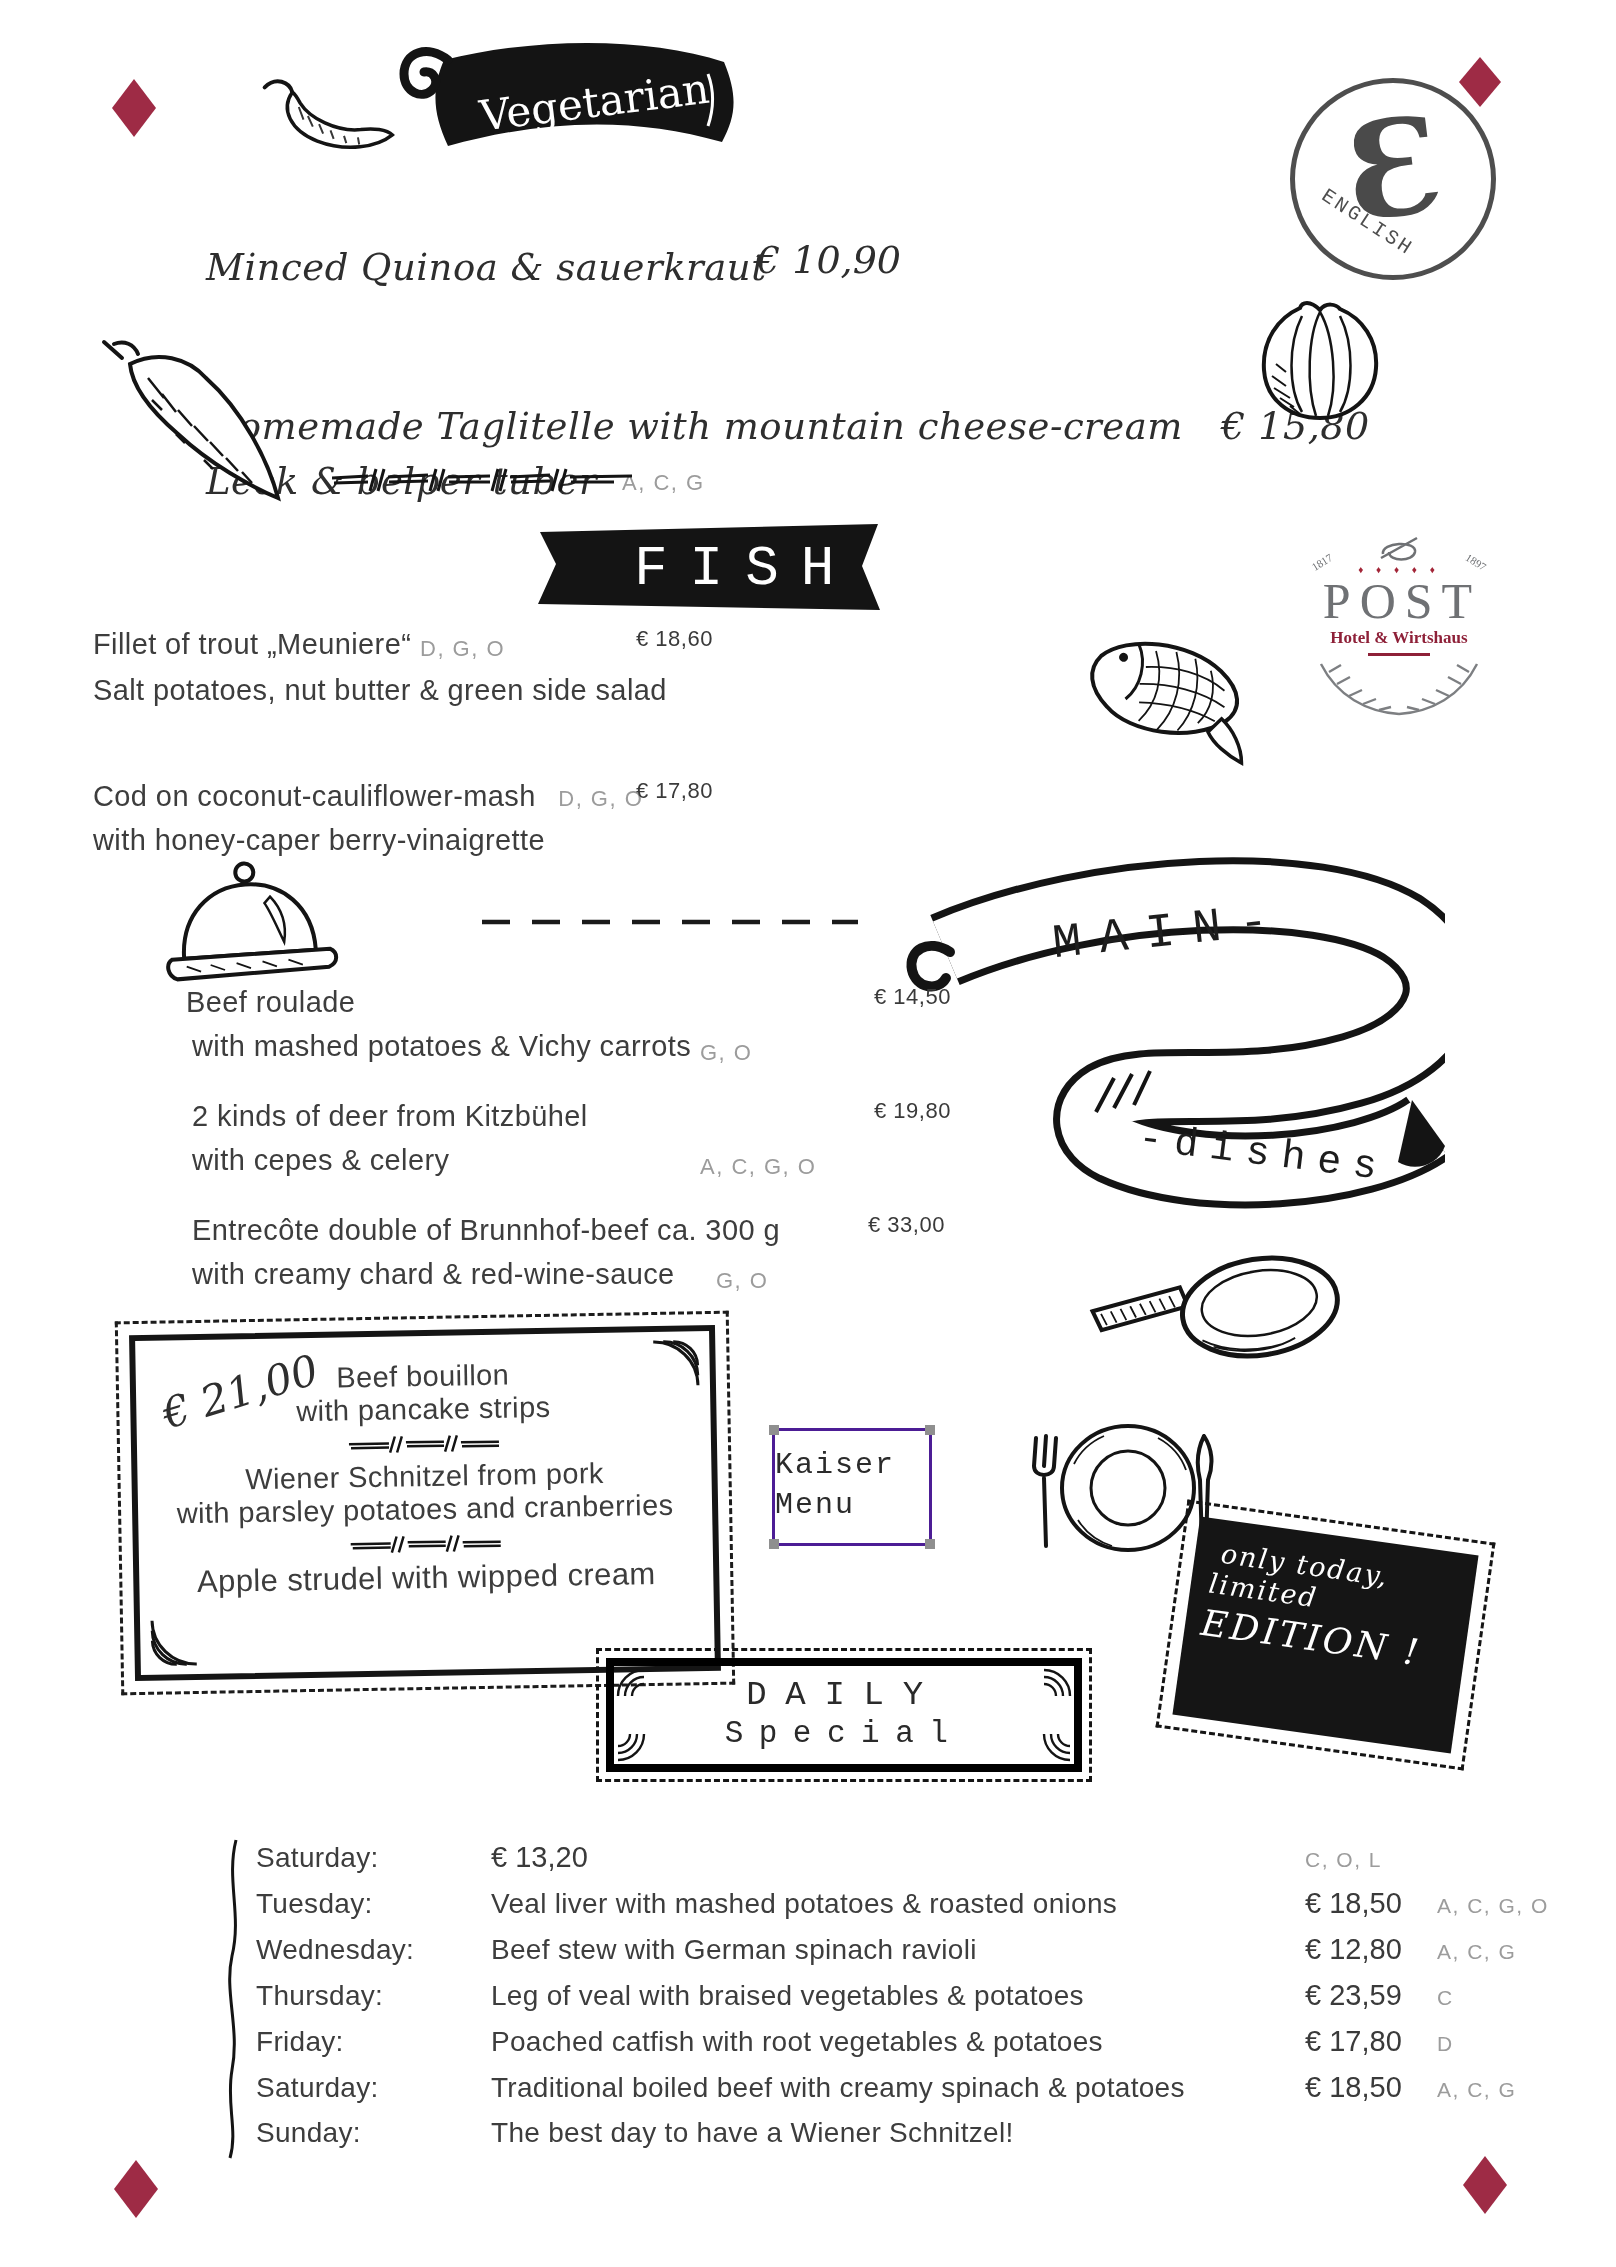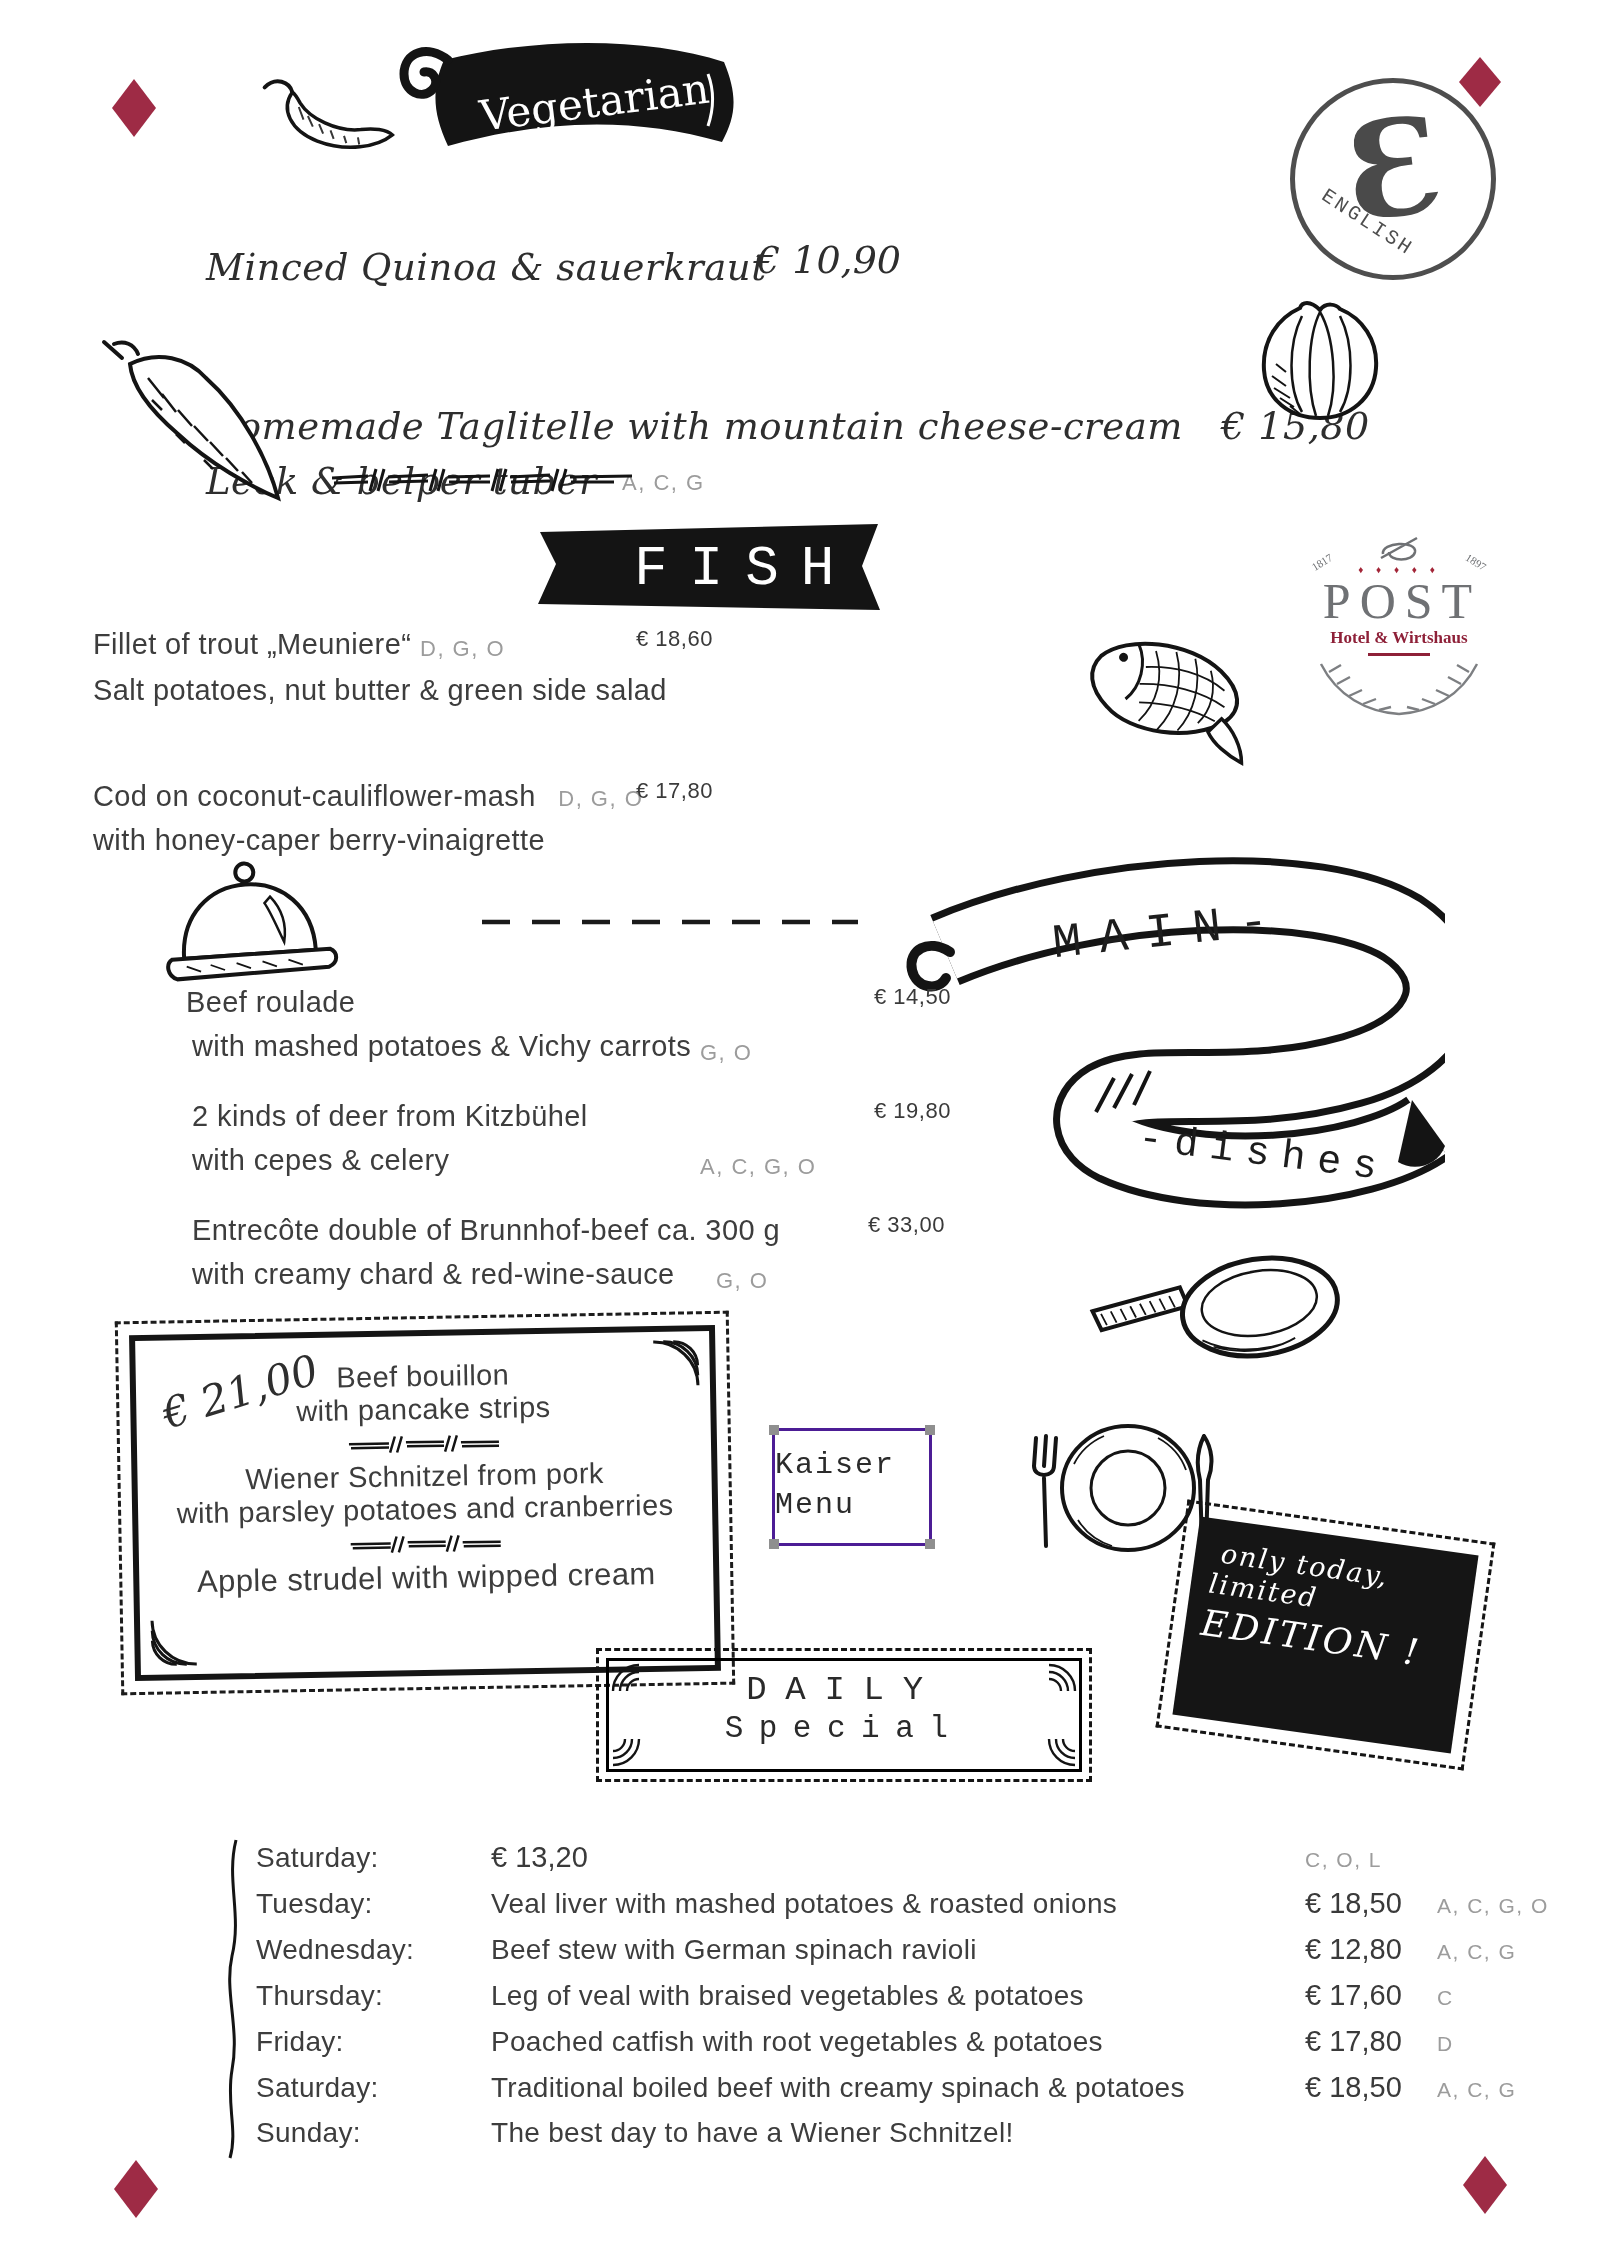--- a/index.html
+++ b/index.html
@@ -45,21 +45,21 @@
   
   .tag-outer{left:1170px;top:1520px;width:305px;height:224px;transform:rotate(8deg);
              border:3px dashed #151515;}
   .tag-inner{position:absolute;inset:12px;background:#151515;color:#ffffff;
              font-family:"DejaVu Serif",serif;font-style:italic;padding:18px 0 0 26px;box-sizing:border-box;}
   .tag-l1{font-size:27px;letter-spacing:2px;}
   .tag-l2{font-size:27px;letter-spacing:2px;margin-left:-8px;}
   .tag-l3{font-size:36px;letter-spacing:3px;margin-top:4px;margin-left:-10px;}
   
   .daily-outer{left:596px;top:1648px;width:490px;height:128px;border:3px dashed #151515;}
-  .daily-inner{position:absolute;inset:7px;border:3px solid #000000;text-align:center;color:#2a2a2a;}
+  .daily-inner{position:absolute;inset:7px;border:8px solid #000000;text-align:center;color:#2a2a2a;}
   .daily-l1{font-family:"Liberation Mono",monospace;font-size:34px;letter-spacing:.55em;margin-top:10px;}
   .daily-l2{font-family:"Liberation Mono",monospace;font-size:31px;letter-spacing:.5em;margin-top:2px;}
   
   .week{left:256px;top:1841px;width:1330px;}
   .week-row{display:grid;grid-template-columns:235px 814px 132px 1fr;align-items:baseline;height:46px;}
   .week-day,.week-dish{font-size:28px;color:#3d3d3d;letter-spacing:.3px;white-space:nowrap;}
   .week-price{font-size:29px;color:#3a3a3a;white-space:nowrap;}
   .week-allerg{font-size:21px;color:#9c9c9c;letter-spacing:1.5px;white-space:nowrap;}
 </style>
 </head>
@@ -368,21 +368,21 @@
     </div>
     <div class="week-row">
       <span class="week-day">Wednesday:</span>
       <span class="week-dish">Beef stew with German spinach ravioli</span>
       <span class="week-price">€ 12,80</span>
       <span class="week-allerg">A, C, G</span>
     </div>
     <div class="week-row">
       <span class="week-day">Thursday:</span>
       <span class="week-dish">Leg of veal with braised vegetables &amp; potatoes</span>
-      <span class="week-price">€ 17,60</span>
+      <span class="week-price">€ 23,59</span>
       <span class="week-allerg">C</span>
     </div>
     <div class="week-row">
       <span class="week-day">Friday:</span>
       <span class="week-dish">Poached catfish with root vegetables &amp; potatoes</span>
       <span class="week-price">€ 17,80</span>
       <span class="week-allerg">D</span>
     </div>
     <div class="week-row">
       <span class="week-day">Saturday:</span>

